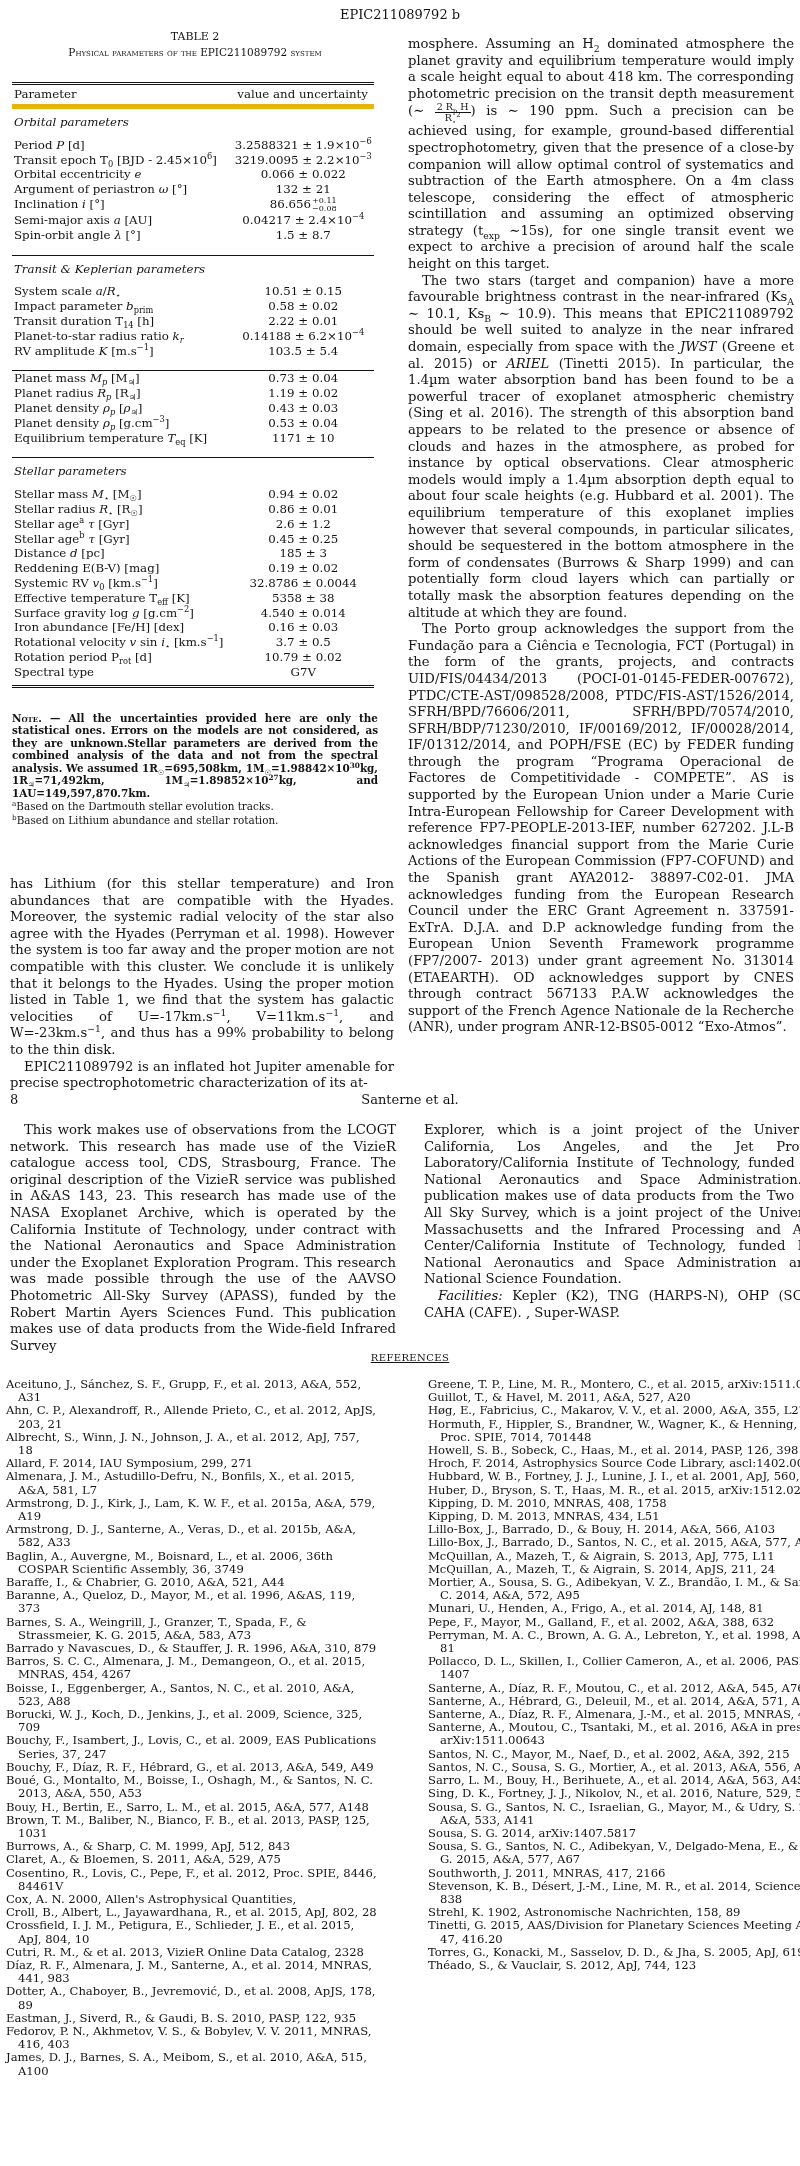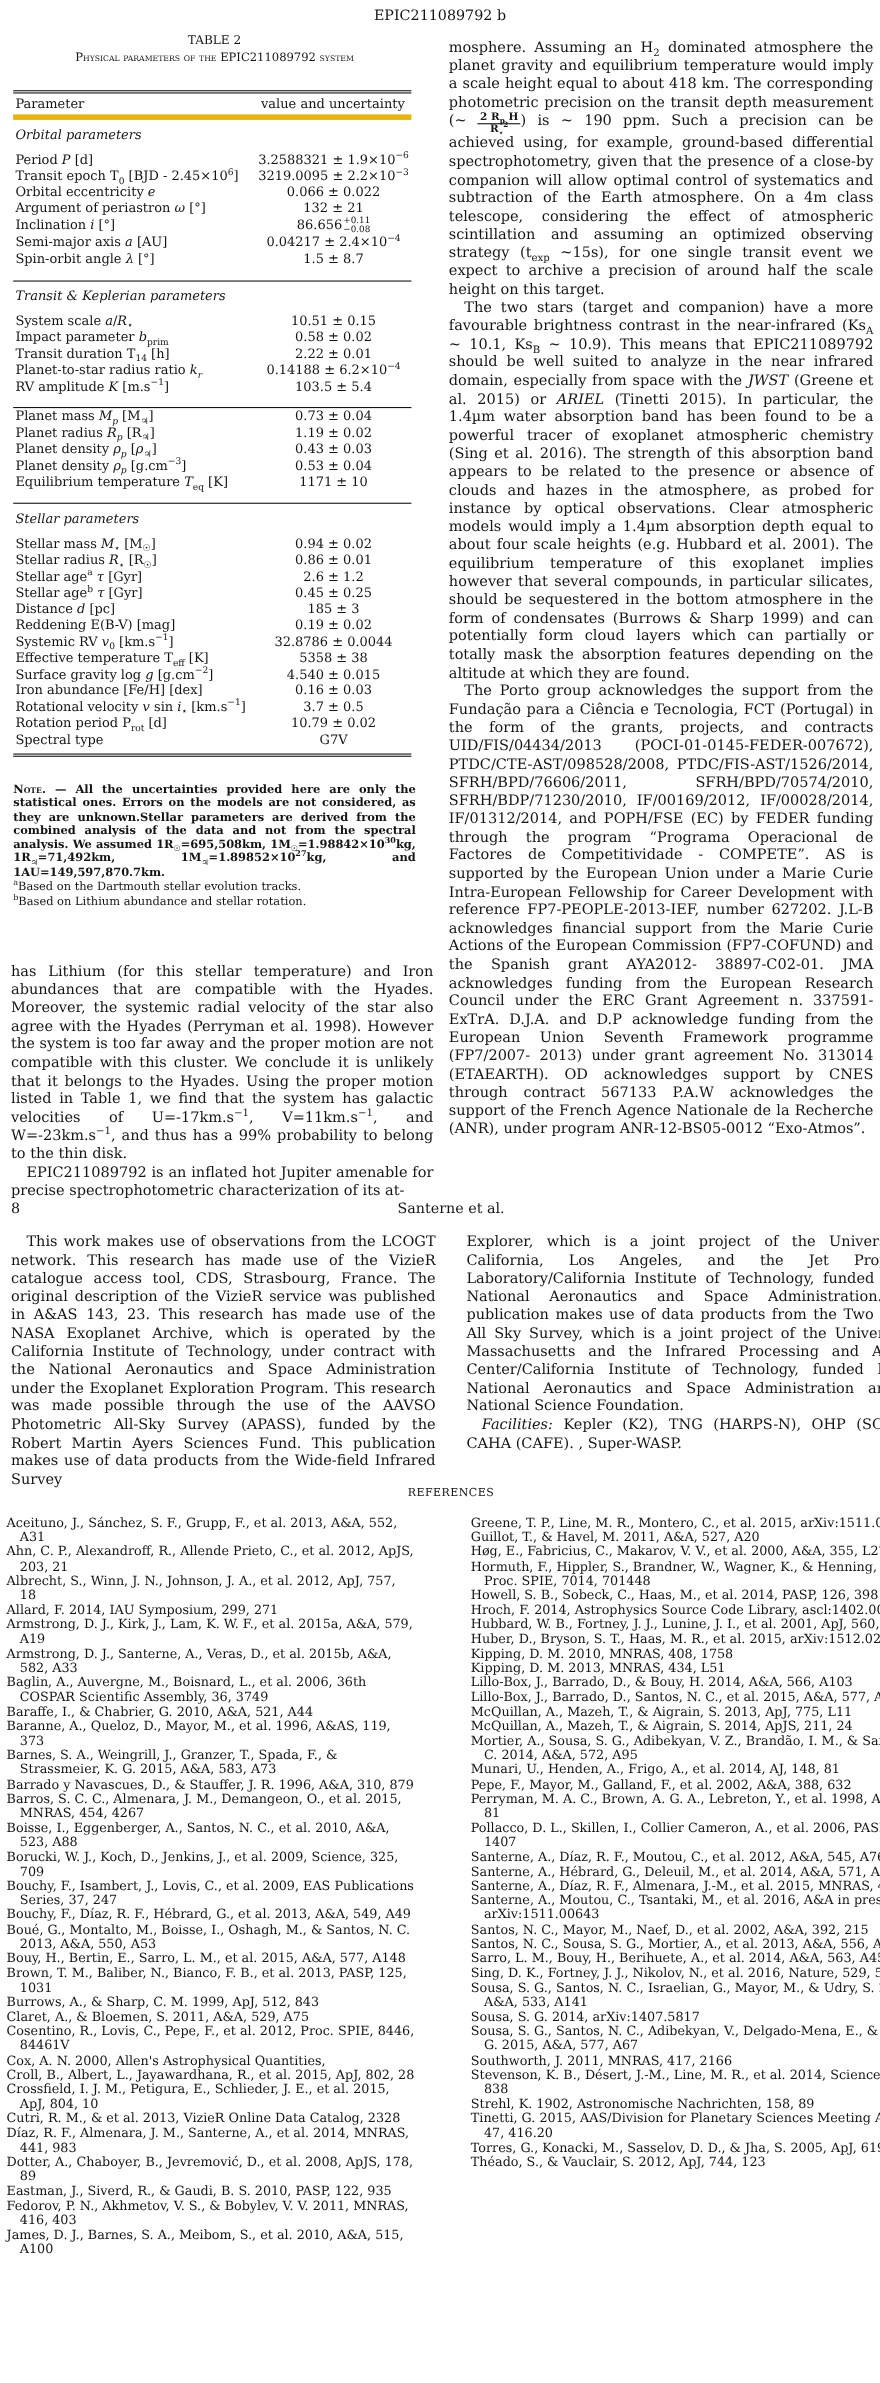--- a/index.html
+++ b/index.html
@@ -36,31 +36,31 @@
   sup,sub{font-size:70%;line-height:0;}
   .ss{display:inline-block;vertical-align:-3px;font-size:8px;line-height:8px;text-align:left;margin-left:1px;}
   .ss span{display:block;}
   #table-note{font-size:10.4px;line-height:12.5px;text-align:justify;margin-top:24px;font-weight:bold;}
   #table-note .sc{font-variant:small-caps;}
   .footnote{font-size:10.4px;line-height:12.8px;margin-top:1px;}
   
   .bodytext{font-size:13.2px;line-height:16.6px;text-align:justify;}
   .bodytext p{margin:0;padding:0;}
   .bodytext p.ind{text-indent:14px;}
-  .frac{display:inline-block;text-align:center;vertical-align:-6px;font-size:72%;line-height:1.05;font-weight:bold;}
+  .frac{display:inline-block;text-align:center;vertical-align:-6px;font-size:72%;line-height:1.05;}
   .frac .num{display:block;border-bottom:1px solid #141414;padding:0 2px;}
   .frac .den{display:block;}
   #p7-body-left{left:10px;top:876px;width:384px;}
   #p7-right{left:408px;top:36px;width:386px;}
   
   #p8-head-num{left:10px;top:1092px;}
   #p8-head-title{left:20px;top:1092px;width:780px;}
   #p8-left{left:10px;top:1122px;width:386px;}
   #p8-right{left:424px;top:1122px;width:424px;}
-  #refs-heading{left:20px;top:1352px;width:780px;font-size:10px;text-align:center;letter-spacing:.4px;}
+  #refs-heading{left:20px;top:1352px;width:780px;font-size:10px;text-align:center;letter-spacing:.4px;text-decoration:underline;}
   .refcol{font-size:11.6px;line-height:13.2px;}
   #refs-left{left:6px;top:1378px;width:372px;}
   #refs-right{left:428px;top:1378px;width:430px;}
   .ref{padding-left:12px;text-indent:-12px;}
 </style>
 </head>
 <body>
 
 <div id="page">
 
@@ -201,21 +201,21 @@
           <tr>
             <td class="param">Systemic RV <i>v</i><sub>0</sub> [km.s<sup>−1</sup>]</td>
             <td class="val">32.8786 ± 0.0044</td>
           </tr>
           <tr>
             <td class="param">Effective temperature T<sub>eff</sub> [K]</td>
             <td class="val">5358 ± 38</td>
           </tr>
           <tr>
             <td class="param">Surface gravity log <i>g</i> [g.cm<sup>−2</sup>]</td>
-            <td class="val">4.540 ± 0.015</td>
+            <td class="val">4.540 ± 0.014</td>
           </tr>
           <tr>
             <td class="param">Iron abundance [Fe/H] [dex]</td>
             <td class="val">0.16 ± 0.03</td>
           </tr>
           <tr>
             <td class="param">Rotational velocity <i>v</i> sin <i>i</i><sub>⋆</sub> [km.s<sup>−1</sup>]</td>
             <td class="val">3.7 ± 0.5</td>
           </tr>
           <tr>
@@ -260,20 +260,21 @@
     <p class="ind"><i>Facilities:</i> Kepler (K2), TNG (HARPS-N), OHP (SOPHIE), CAHA (CAFE). , Super-WASP.</p>
   </div>
 
   <div class="abs" id="refs-heading">REFERENCES</div>
 
   <div class="abs refcol" id="refs-left">
       <div class="ref">Aceituno, J., Sánchez, S. F., Grupp, F., et al. 2013, A&amp;A, 552, A31</div>
       <div class="ref">Ahn, C. P., Alexandroff, R., Allende Prieto, C., et al. 2012, ApJS, 203, 21</div>
       <div class="ref">Albrecht, S., Winn, J. N., Johnson, J. A., et al. 2012, ApJ, 757, 18</div>
       <div class="ref">Allard, F. 2014, IAU Symposium, 299, 271</div>
+      <div class="ref">Almenara, J. M., Astudillo-Defru, N., Bonfils, X., et al. 2015, A&amp;A, 581, L7</div>
       <div class="ref">Armstrong, D. J., Kirk, J., Lam, K. W. F., et al. 2015a, A&amp;A, 579, A19</div>
       <div class="ref">Armstrong, D. J., Santerne, A., Veras, D., et al. 2015b, A&amp;A, 582, A33</div>
       <div class="ref">Baglin, A., Auvergne, M., Boisnard, L., et al. 2006, 36th COSPAR Scientific Assembly, 36, 3749</div>
       <div class="ref">Baraffe, I., &amp; Chabrier, G. 2010, A&amp;A, 521, A44</div>
       <div class="ref">Baranne, A., Queloz, D., Mayor, M., et al. 1996, A&amp;AS, 119, 373</div>
       <div class="ref">Barnes, S. A., Weingrill, J., Granzer, T., Spada, F., &amp; Strassmeier, K. G. 2015, A&amp;A, 583, A73</div>
       <div class="ref">Barrado y Navascues, D., &amp; Stauffer, J. R. 1996, A&amp;A, 310, 879</div>
       <div class="ref">Barros, S. C. C., Almenara, J. M., Demangeon, O., et al. 2015, MNRAS, 454, 4267</div>
       <div class="ref">Boisse, I., Eggenberger, A., Santos, N. C., et al. 2010, A&amp;A, 523, A88</div>
       <div class="ref">Borucki, W. J., Koch, D., Jenkins, J., et al. 2009, Science, 325, 709</div>

